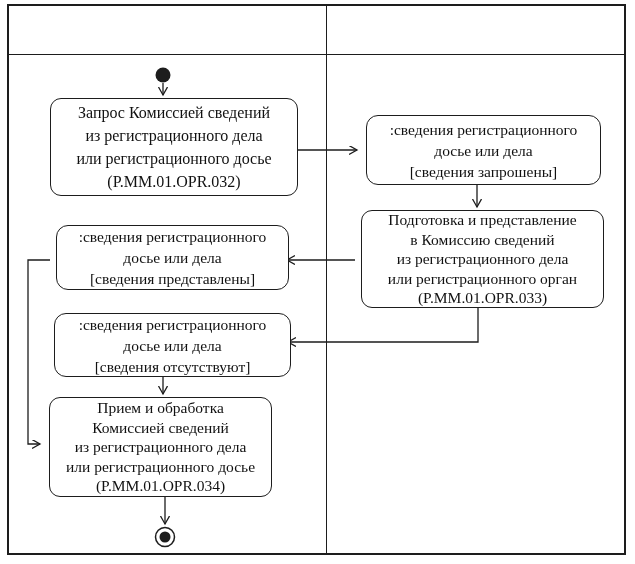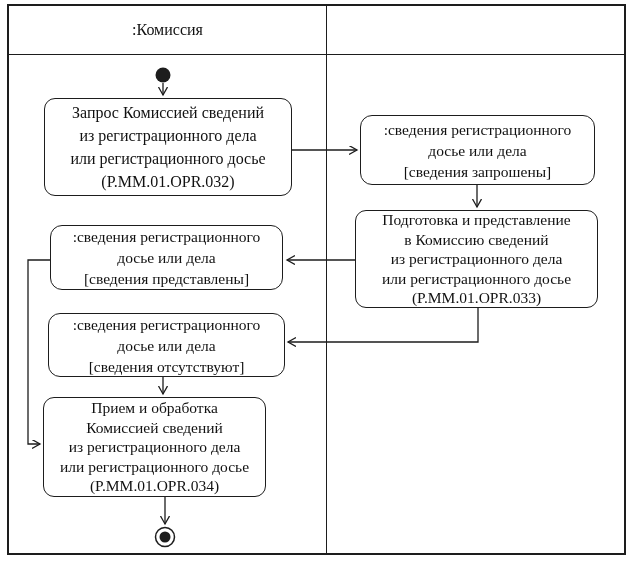--- a/index.html
+++ b/index.html
@@ -69,40 +69,40 @@
     box-sizing: border-box;
     background: #ffffff;
     border: 1.3px solid #1d1d1d;
     display: flex;
     align-items: center;
     justify-content: center;
     text-align: center;
     white-space: pre-line;
     font-size: 15.5px;
     line-height: 21px;
+    margin-left: 6px;
   }
   .node.action { border-radius: 11px; }
   .node.object { border-radius: 12px; }
 
   #node-a { left: 44px;  top: 98px;  width: 248px; height: 98px;  font-size: 16px;  line-height: 23px; }
   #node-b { left: 360px; top: 115px; width: 235px; height: 70px; }
   #node-c { left: 355px; top: 210px; width: 243px; height: 98px;  line-height: 19.5px; }
   #node-d { left: 50px;  top: 225px; width: 233px; height: 65px; }
   #node-e { left: 48px;  top: 313px; width: 237px; height: 64px; }
   #node-f { left: 43px;  top: 397px; width: 223px; height: 100px; line-height: 19.5px; }
 </style>
 </head>
 <body>
 
 <div class="stage">
 
   <div class="frame">
     <div class="lane-divider"></div>
     <div class="header-row">
-      <div class="header-cell left">:Комиссия</div>
     </div>
   </div>
 
   <svg class="connectors" viewBox="0 0 635 564" xmlns="http://www.w3.org/2000/svg">
     <defs>
       <marker id="arrow" markerWidth="12" markerHeight="12" refX="8" refY="4.5" orient="auto" markerUnits="userSpaceOnUse">
         <path d="M0,0 L8,4.5 L0,9" fill="none" stroke="#1d1d1d" stroke-width="1.3"></path>
       </marker>
     </defs>
 
@@ -136,21 +136,21 @@
 или регистрационного досье
 (P.MM.01.OPR.032)</div>
 
   <div id="node-b" class="node object">:сведения регистрационного
 досье или дела
 [сведения запрошены]</div>
 
   <div id="node-c" class="node action">Подготовка и представление
 в Комиссию сведений
 из регистрационного дела
-или регистрационного досье
+или регистрационного орган
 (P.MM.01.OPR.033)</div>
 
   <div id="node-d" class="node object">:сведения регистрационного
 досье или дела
 [сведения представлены]</div>
 
   <div id="node-e" class="node object">:сведения регистрационного
 досье или дела
 [сведения отсутствуют]</div>
 

